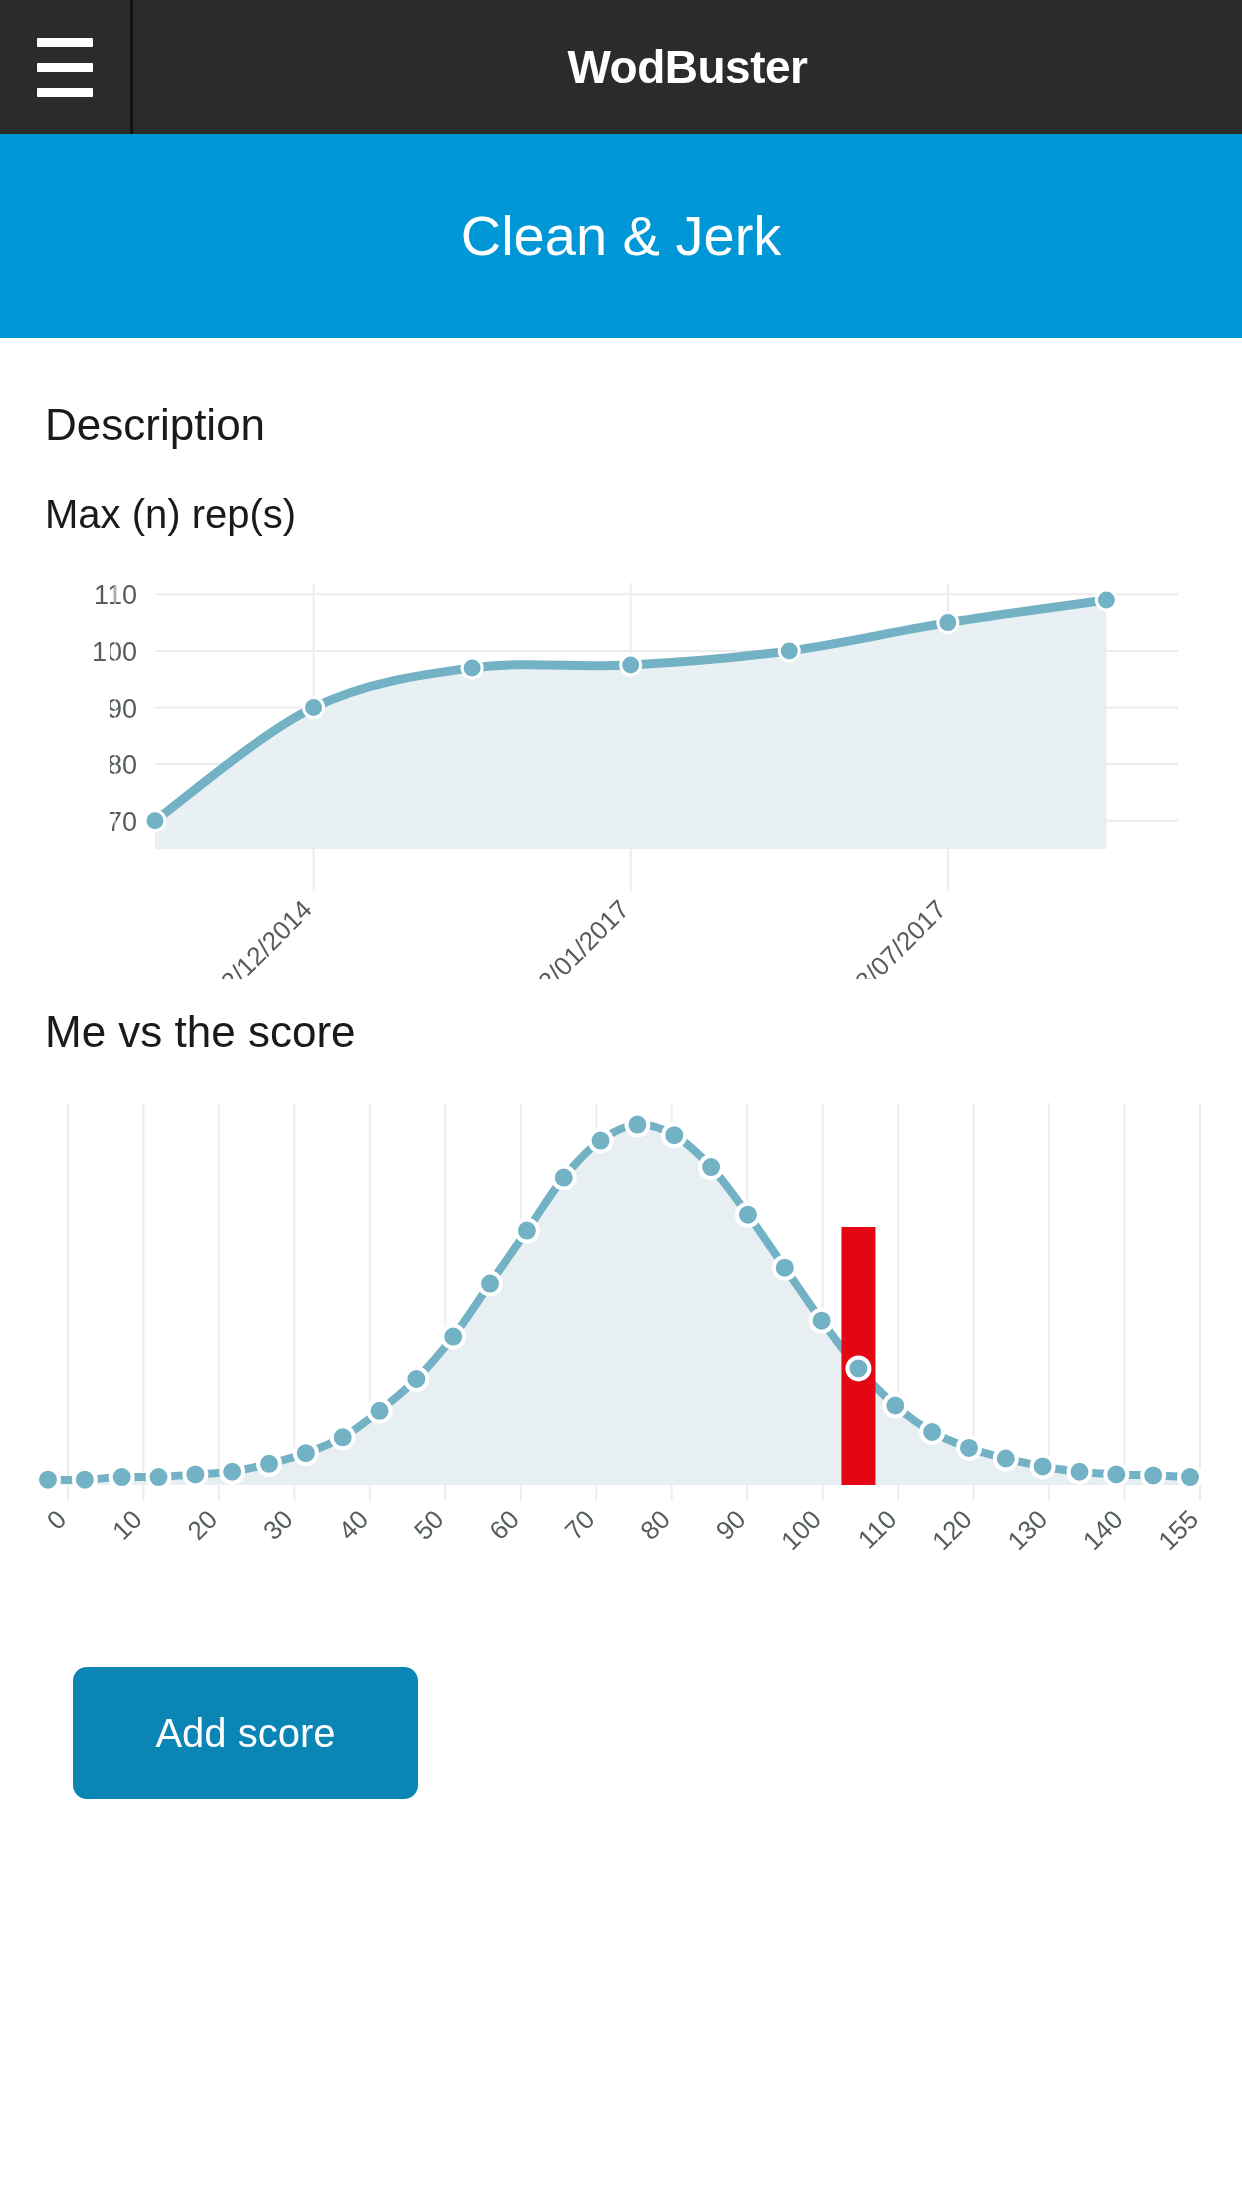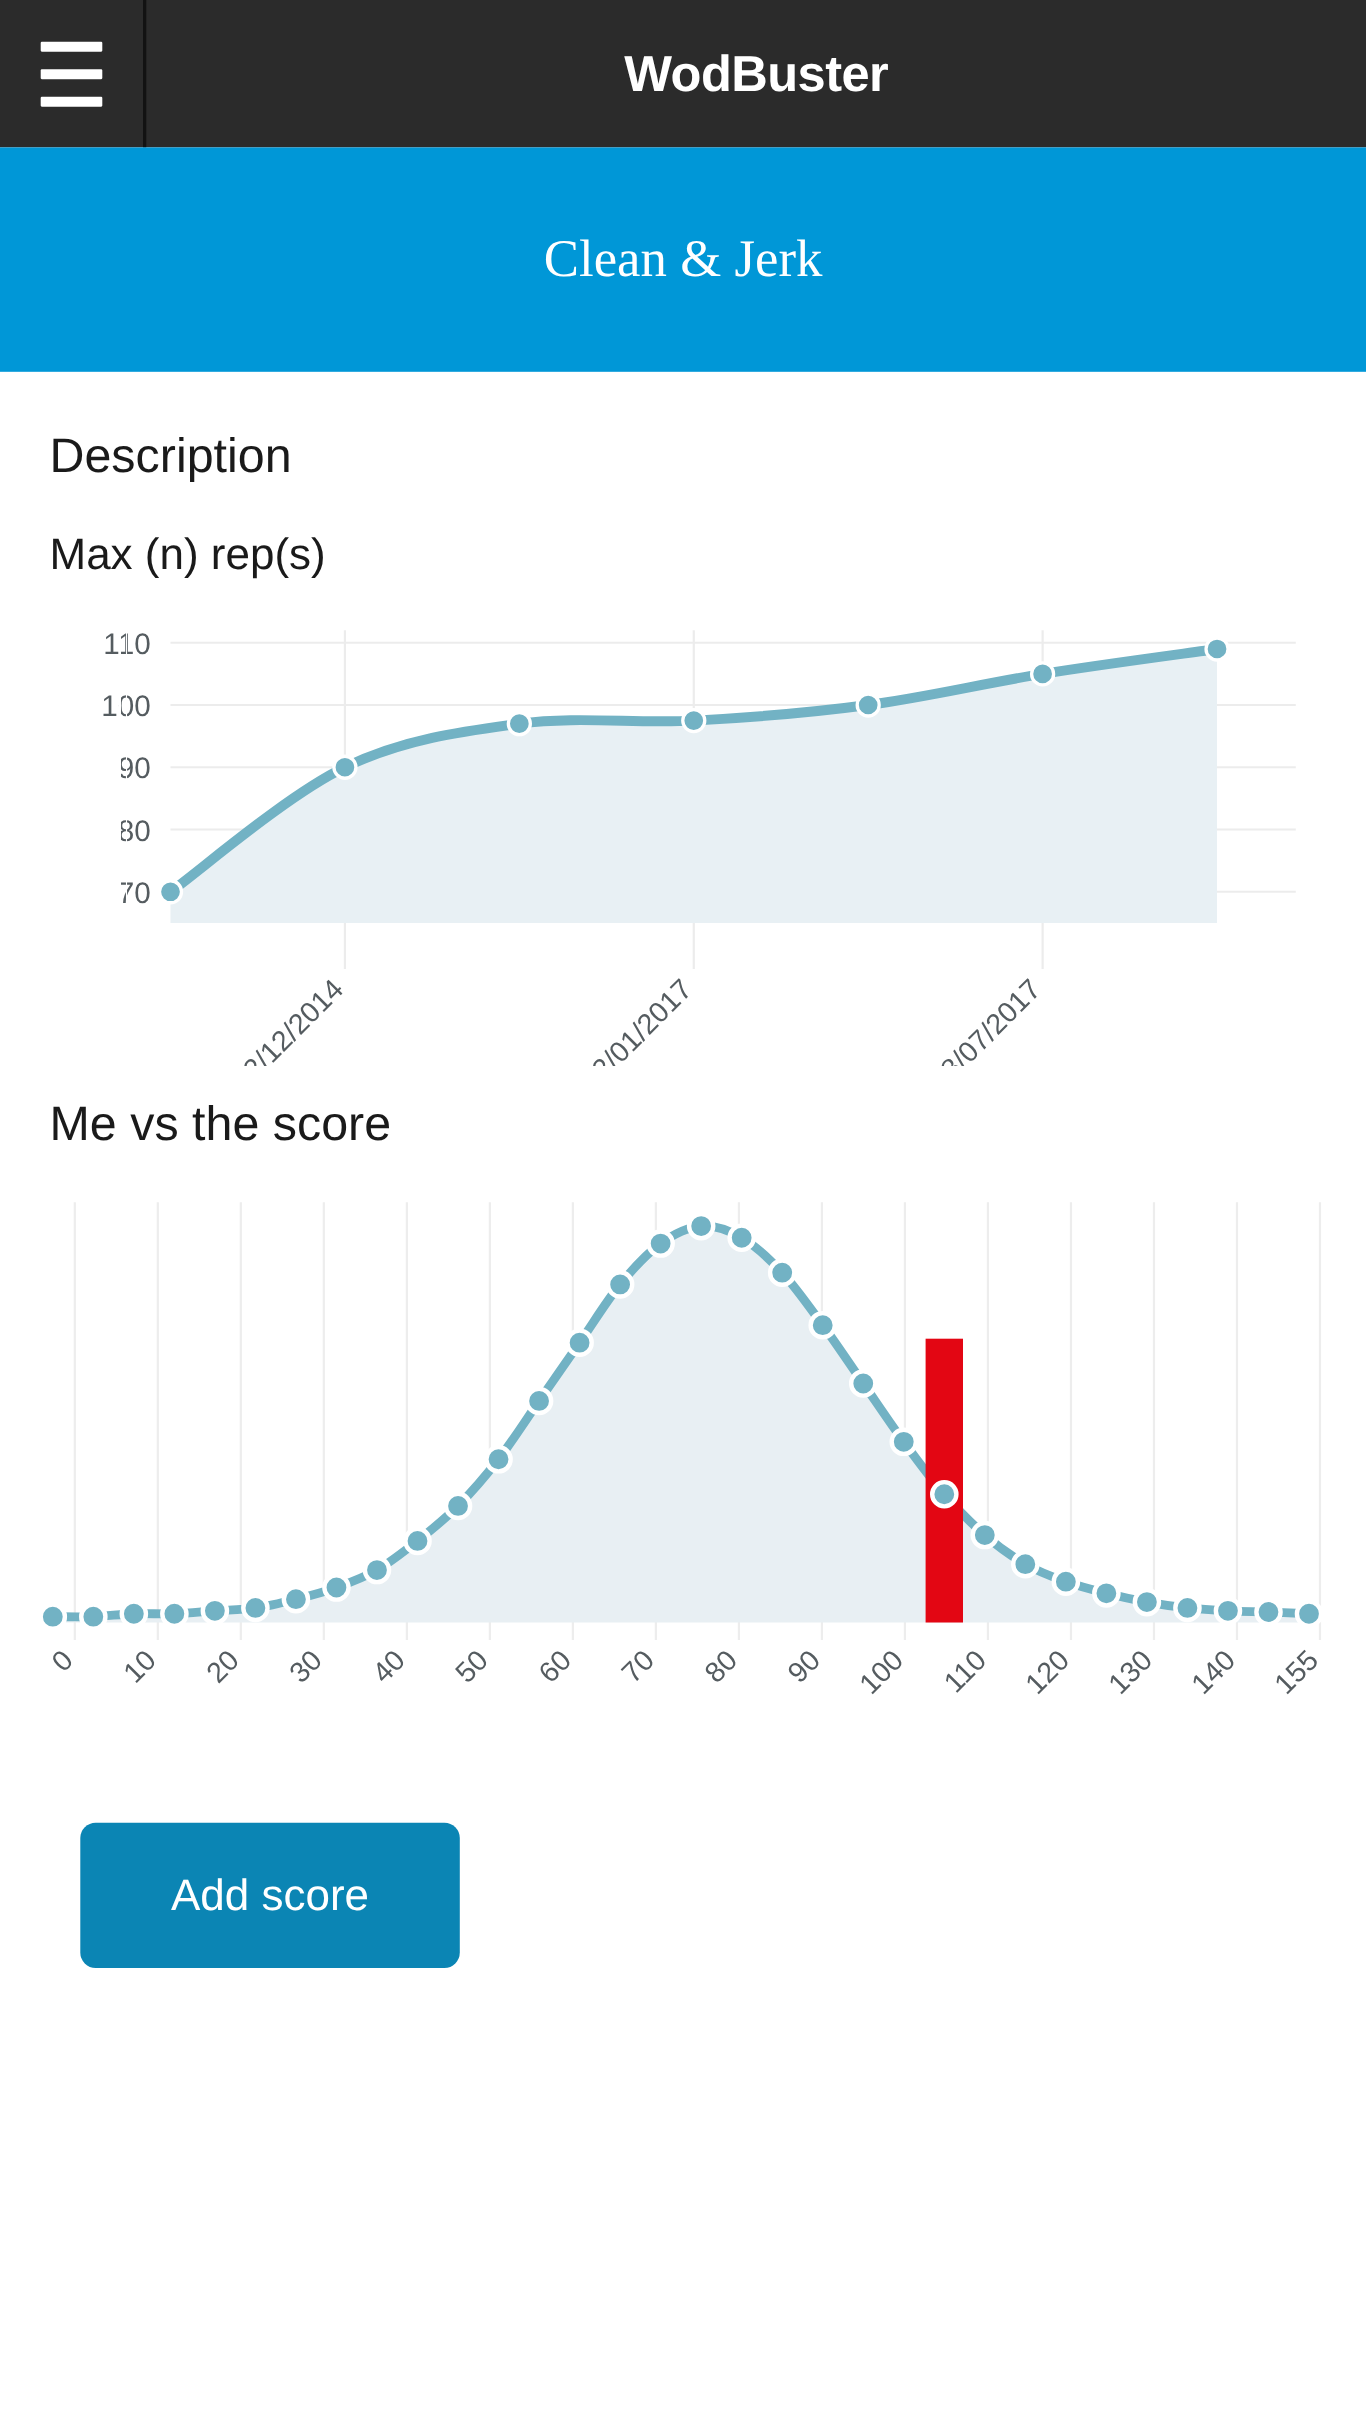--- a/index.html
+++ b/index.html
@@ -38,25 +38,25 @@
   }
 
   
   .banner {
     position: absolute; top: 134px; left: 0;
     width: 1242px; height: 204px;
     background: #0097d7;
     display: flex; align-items: center; justify-content: center;
   }
   .banner-title {
-    color: #ffffff; font-size: 48px; font-weight: normal; line-height: 1; font-family: Liberation Serif, serif;
-  }
-
-  
-  .content { position: absolute; top: 338px; left: 0; width: 1074px; }
+    color: #ffffff; font-size: 56px; font-weight: normal; line-height: 1;
+  }
+
+  
+  .content { position: absolute; top: 348px; left: 0; width: 1074px; }
 
   .section-heading {
     font-size: 44px; color: #1a1a1a; font-weight: normal;
     margin-left: 45px;
   }
   .body-text {
     font-size: 40px; color: #1a1a1a; font-weight: normal;
     margin-left: 45px;
   }
 

